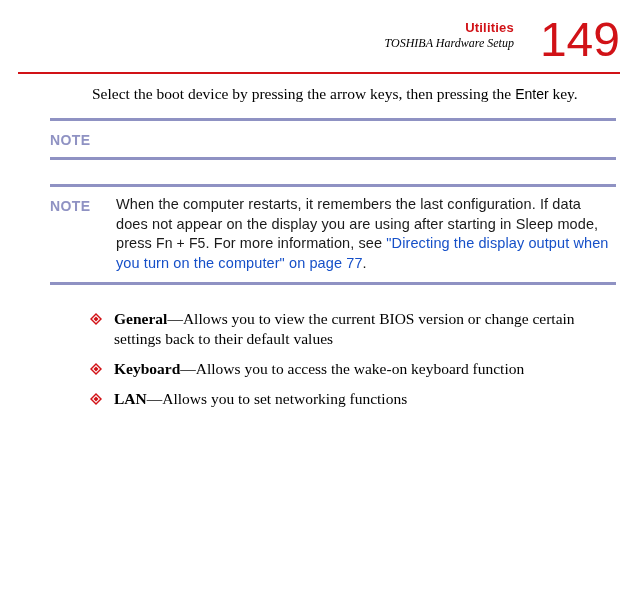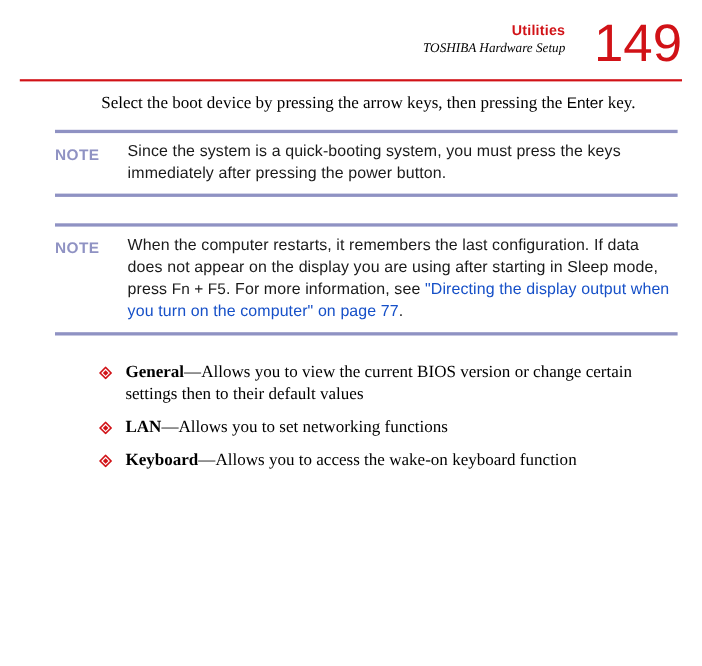--- a/index.html
+++ b/index.html
@@ -136,21 +136,20 @@
   <hr class="rule-red">
 
   <div class="indented intro">
     <span>Select the boot device by pressing the arrow keys, then pressing the </span><span class="kbd">Enter</span><span> key.</span>
   </div>
 
   <div class="note-block">
     <div class="note-bar"></div>
     <div class="note-row">
       <div class="note-label">NOTE</div>
-      <div class="note-body">Since the system is a quick-booting system, you must press the keys immediately after pressing the power button.</div>
     </div>
     <div class="note-bar"></div>
   </div>
 
 
   <div class="note-block">
     <div class="note-bar"></div>
     <div class="note-row">
       <div class="note-label">NOTE</div>
       <div class="note-body">
@@ -162,37 +161,37 @@
 
   <div class="bullet-list">
     <div class="bullet-item">
       <span class="diamond">
         <svg width="12" height="12" viewBox="0 0 12 12">
             <polygon points="6,0 12,6 6,12 0,6" fill="#d11217"></polygon>
             <polygon points="6,2 10,6 6,10 2,6" fill="#fff"></polygon>
             <polygon points="6,3.5 8.5,6 6,8.5 3.5,6" fill="#d11217"></polygon>
           </svg>
       </span>
-      <div class="bullet-text"><span class="term">General</span><span>—Allows you to view the current BIOS version or change certain settings then to their default values</span></div>
+      <div class="bullet-text"><span class="term">General</span><span>—Allows you to view the current BIOS version or change certain settings back to their default values</span></div>
+    </div>
+    <div class="bullet-item">
+      <span class="diamond">
+        <svg width="12" height="12" viewBox="0 0 12 12">
+            <polygon points="6,0 12,6 6,12 0,6" fill="#d11217"></polygon>
+            <polygon points="6,2 10,6 6,10 2,6" fill="#fff"></polygon>
+            <polygon points="6,3.5 8.5,6 6,8.5 3.5,6" fill="#d11217"></polygon>
+          </svg>
+      </span>
+      <div class="bullet-text"><span class="term">Keyboard</span><span>—Allows you to access the wake-on keyboard function</span></div>
     </div>
     <div class="bullet-item">
       <span class="diamond">
         <svg width="12" height="12" viewBox="0 0 12 12">
             <polygon points="6,0 12,6 6,12 0,6" fill="#d11217"></polygon>
             <polygon points="6,2 10,6 6,10 2,6" fill="#fff"></polygon>
             <polygon points="6,3.5 8.5,6 6,8.5 3.5,6" fill="#d11217"></polygon>
           </svg>
       </span>
       <div class="bullet-text"><span class="term">LAN</span><span>—Allows you to set networking functions</span></div>
     </div>
-    <div class="bullet-item">
-      <span class="diamond">
-        <svg width="12" height="12" viewBox="0 0 12 12">
-            <polygon points="6,0 12,6 6,12 0,6" fill="#d11217"></polygon>
-            <polygon points="6,2 10,6 6,10 2,6" fill="#fff"></polygon>
-            <polygon points="6,3.5 8.5,6 6,8.5 3.5,6" fill="#d11217"></polygon>
-          </svg>
-      </span>
-      <div class="bullet-text"><span class="term">Keyboard</span><span>—Allows you to access the wake-on keyboard function</span></div>
-    </div>
   </div>
 
 </div>
 
 </body></html>

